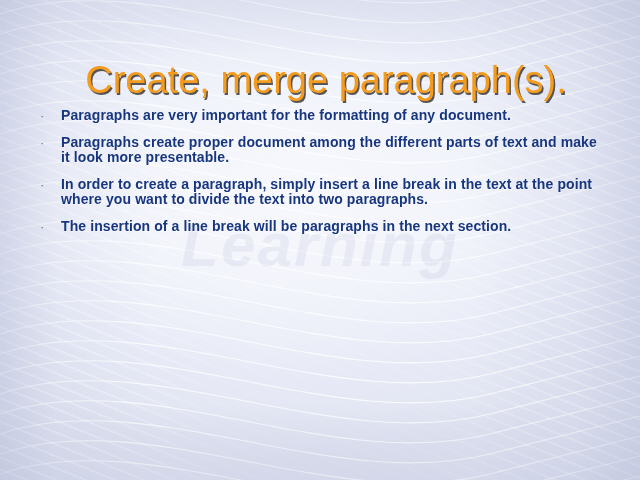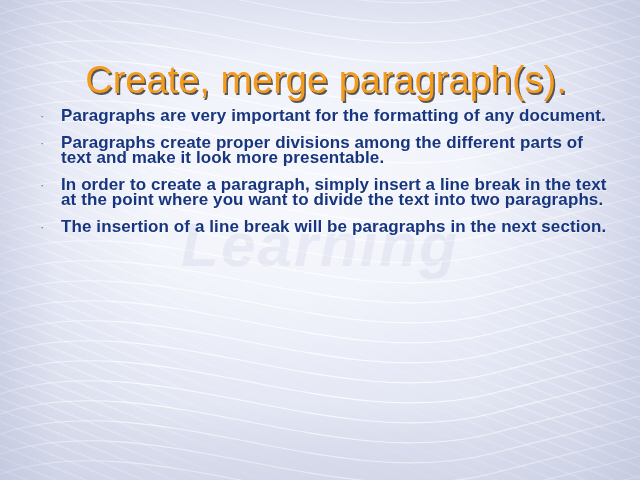--- a/index.html
+++ b/index.html
@@ -93,21 +93,21 @@
     flex: 0 0 25px;
     color: #6a7196;
     font-size: 13px;
     line-height: 15px;
     text-align: left;
     padding-left: 4px;
     box-sizing: border-box;
   }
   .bullet-text {
     flex: 1 1 auto;
-    font-size: 17px;
+    font-size: 14px;
     font-weight: bold;
     line-height: 15.5px;
     color: #17367f;
     letter-spacing: 0.1px;
     text-shadow: 0.5px 0.5px 0 rgba(255,255,255,0.45);
   }
 </style>
 </head>
 <body>
 
@@ -159,21 +159,21 @@
 
   <div class="body">
 
     <div class="bullet-row">
       <span class="bullet-marker">·</span>
       <span class="bullet-text">Paragraphs are very important for the formatting of any document.</span>
     </div>
 
     <div class="bullet-row">
       <span class="bullet-marker">·</span>
-      <span class="bullet-text">Paragraphs create proper divisions among the different parts of text and make it look more presentable.</span>
+      <span class="bullet-text">Paragraphs create proper document among the different parts of text and make it look more presentable.</span>
     </div>
 
     <div class="bullet-row">
       <span class="bullet-marker">·</span>
       <span class="bullet-text">In order to create a paragraph, simply insert a line break in the text at the point where you want to divide the text into two paragraphs.</span>
     </div>
 
     <div class="bullet-row">
       <span class="bullet-marker">·</span>
       <span class="bullet-text">The insertion of a line break will be paragraphs in the next section.</span>

